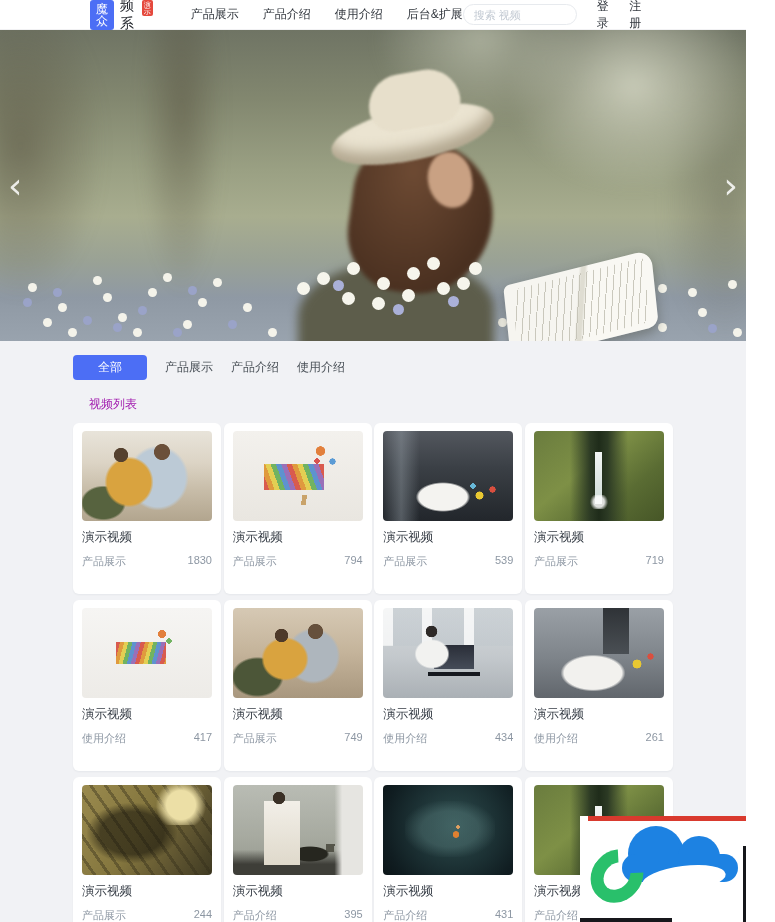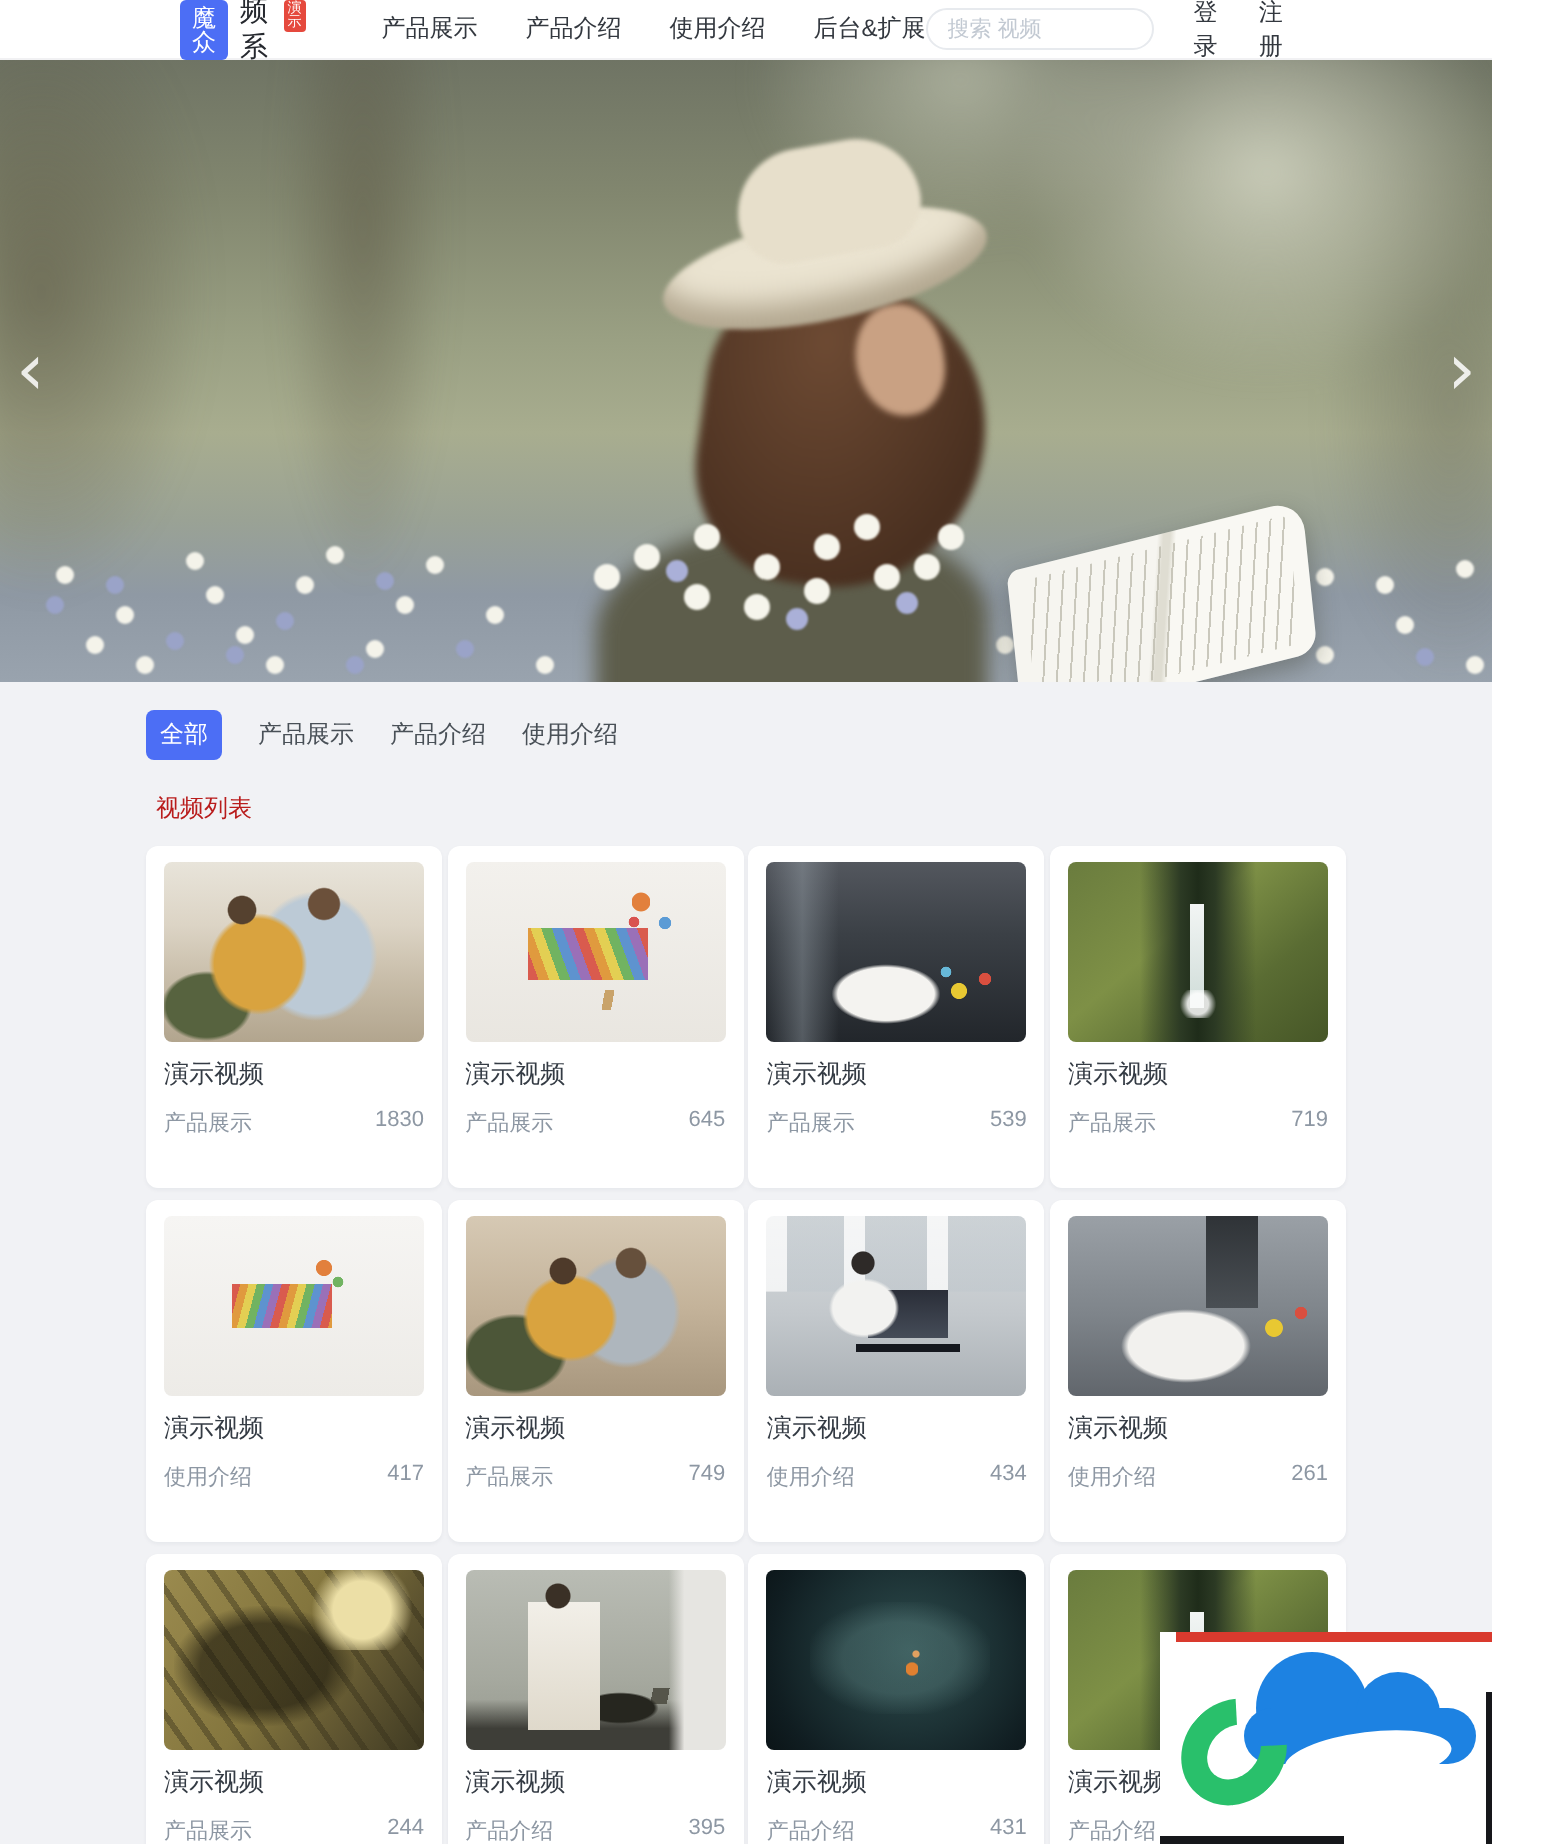--- a/index.html
+++ b/index.html
@@ -39,22 +39,22 @@
   .bouquet{position:absolute;left:0;top:0;width:7px;height:7px;border-radius:50%;filter:blur(.5px);
     box-shadow:320px 245px 0 3px #f6f5ec,350px 235px 0 3px #f6f5ec,380px 250px 0 3px #f6f5ec,410px 240px 0 3px #f6f5ec,440px 255px 0 3px #f6f5ec,345px 265px 0 3px #f6f5ec,375px 270px 0 3px #f6f5ec,405px 262px 0 3px #f6f5ec,300px 255px 0 3px #f6f5ec,430px 230px 0 3px #f6f5ec,460px 250px 0 3px #f6f5ec,472px 235px 0 3px #f6f5ec,335px 252px 0 2px #aab0d8,395px 276px 0 2px #aab0d8,450px 268px 0 2px #aab0d8;}
   .hero-arrow{position:absolute;top:50%;transform:translateY(-50%);font-size:36px;line-height:1;color:rgba(255,255,255,.85);cursor:pointer;user-select:none;font-family:"DejaVu Sans",sans-serif;}
   .hero-arrow.prev{left:8px;}
   .hero-arrow.next{right:8px;}
 
   
   .main{width:600px;margin:0 auto;padding-top:14px;}
   .filter-tabs{display:flex;align-items:center;gap:18px;}
   .tab{font-size:12px;color:#495057;cursor:pointer;}
-  .tab.active{background:#4c6ef5;color:#fff;padding:4px 7px;border-radius:4px;}
-  .section-title{font-size:12px;color:#b91c1c;margin:16px 5px 10px;}
+  .tab.active{background:#4c6ef5;color:#fff;padding:4px 25px;border-radius:4px;}
+  .section-title{font-size:12px;color:#a21caf;margin:16px 16px 10px;}
   .grid{display:grid;grid-template-columns:repeat(4,148px);justify-content:space-between;row-gap:6px;}
   .card{background:#fff;border-radius:6px;padding:8px 9px 25px;box-sizing:border-box;box-shadow:0 1px 2px rgba(20,30,50,.05);cursor:pointer;}
   .thumb{height:90px;border-radius:4px;background-repeat:no-repeat;background-color:#ddd;}
   .card-title{font-size:12.5px;color:#343b44;margin-top:8px;}
   .card-meta{display:flex;justify-content:space-between;margin-top:8px;font-size:11px;color:#8d97a3;}
 
   
   .img0{background-image:radial-gradient(circle,#55412f 60%,rgba(85,65,47,0) 66%),radial-gradient(circle,#6b503a 60%,rgba(107,80,58,0) 66%),radial-gradient(ellipse,#d9a33f 55%,rgba(217,163,63,0) 62%),radial-gradient(ellipse,#bccad6 55%,rgba(188,202,214,0) 62%),radial-gradient(ellipse,#57633f 55%,rgba(87,99,63,0) 62%),linear-gradient(180deg,#e8e4da 0%,#dcd4c5 35%,#c8bda9 65%,#b2a58e 100%);
     background-size:16px 16px,18px 18px,56px 58px,70px 74px,52px 40px,100% 100%;
     background-position:27% 22%,63% 16%,25% 68%,68% 60%,-6% 104%,0 0;}
@@ -165,21 +165,21 @@
           <span>产品展示</span>
           <span>1830</span>
         </div>
       </div>
 
       <div class="card">
         <div class="thumb img1"></div>
         <div class="card-title">演示视频</div>
         <div class="card-meta">
           <span>产品展示</span>
-          <span>645</span>
+          <span>794</span>
         </div>
       </div>
 
       <div class="card">
         <div class="thumb img2"></div>
         <div class="card-title">演示视频</div>
         <div class="card-meta">
           <span>产品展示</span>
           <span>539</span>
         </div>

